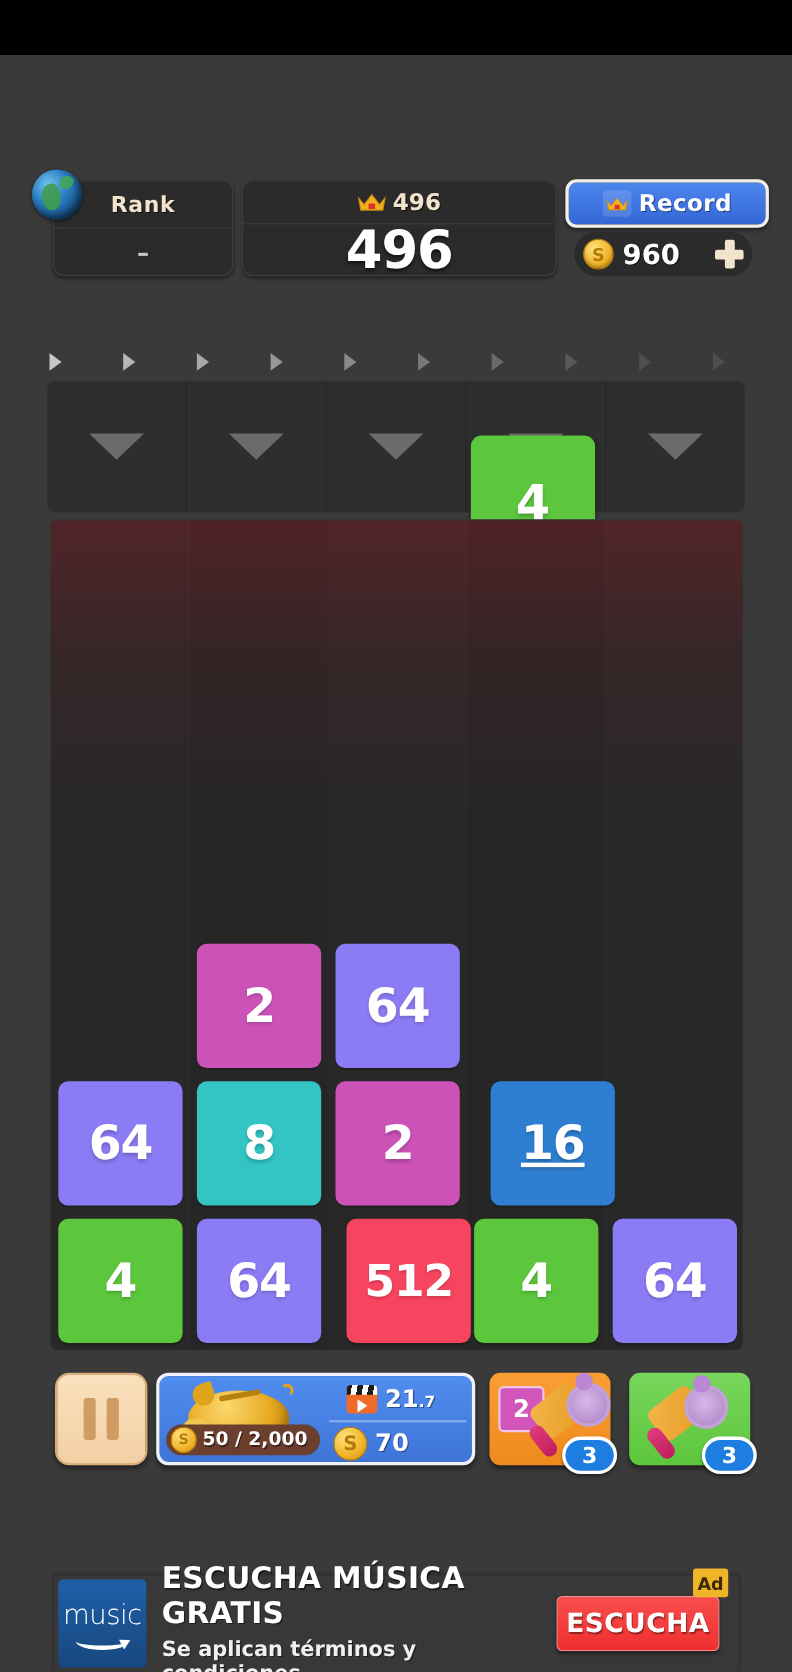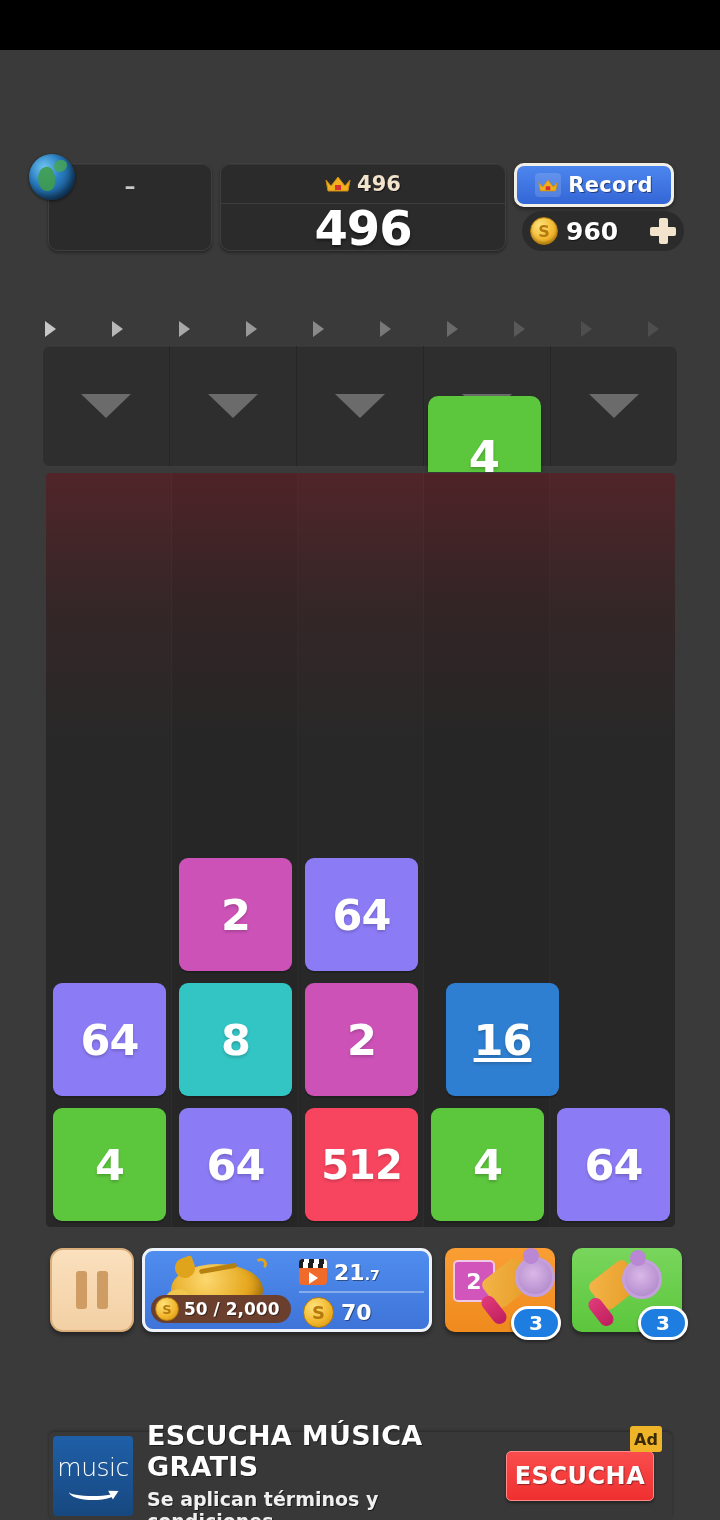--- a/index.html
+++ b/index.html
@@ -67,21 +67,21 @@
     text-shadow:1px 1px 0 rgba(0,0,0,.55);
   }
   .score-val {
     height:48px; display:flex; align-items:center; justify-content:center;
     color:#fff; font-size:48px; font-weight:bold; letter-spacing:-1px;
     text-shadow:0 2px 3px rgba(0,0,0,.5);
   }
 
   .right-col { position:absolute; left:478px; top:0px; width:170px; height:104px; }
   .record-btn {
-    position:absolute; left:0; top:8px; width:160px; height:44px;
+    position:absolute; left:0; top:8px; width:185px; height:44px;
     background:linear-gradient(#4d86ee,#3366d6);
     border:3px solid #f2efe6; border-radius:10px;
     display:flex; align-items:center; justify-content:center; gap:7px;
     box-shadow:0 2px 4px rgba(0,0,0,.45);
   }
   .record-btn .crown-sq {
     width:26px; height:24px; background:rgba(255,255,255,.14);
     border-radius:4px; display:flex; align-items:center; justify-content:center;
   }
   .record-label {
@@ -183,21 +183,21 @@
     position:absolute;
     width:113px; height:113px;
     border-radius:9px;
     display:flex; align-items:center; justify-content:center;
     color:#fff; font-weight:bold;
     text-shadow:0 2px 3px rgba(0,0,0,.18);
     box-shadow:0 2px 0 rgba(0,0,0,.18);
     font-size:43px;
     letter-spacing:-1px;
   }
-  .tile.small { font-size:40px; }
+  .tile.small { font-size:40px;margin-left:10px; }
 
   
   .falling-tile {
     position:absolute; left:428px; top:396px;
     width:113px; height:122px; border-radius:10px;
     background:#5cc63c;
     display:flex; align-items:center; justify-content:center;
     color:#fff; font-size:45px; font-weight:bold;
     text-shadow:0 2px 3px rgba(0,0,0,.2);
     box-shadow:0 3px 4px rgba(0,0,0,.35);
@@ -261,21 +261,21 @@
     width:24px; height:24px; border-radius:50%;
     background:radial-gradient(circle at 35% 30%, #ffe27a, #f0b429 60%, #c98a10);
     border:1px solid #b5790c; display:flex; align-items:center; justify-content:center;
     color:#b5790c; font-size:13px; font-weight:bold;
   }
   .piggy-bar span.txt { color:#fff; font-size:17px; font-weight:bold; text-shadow:1px 1px 0 rgba(0,0,0,.45); }
 
   .piggy-right { flex:1; height:100%; position:relative; }
   .piggy-divider { position:absolute; left:4px; top:40px; width:125px; height:2px; background:rgba(255,255,255,.35); }
   .pr-row { position:absolute; display:flex; align-items:center; gap:7px; }
-  .pr-row.top { left:4px; top:8px; }
+  .pr-row.top { left:20px; top:8px; }
   .pr-row.bot { left:8px; top:46px; }
   .video-icon {
     width:28px; height:26px; border-radius:4px; position:relative;
     background:#f06a2a; overflow:hidden;
   }
   .video-icon::before {
     content:""; position:absolute; left:0; top:0; width:28px; height:9px;
     background:repeating-linear-gradient(100deg, #1c1c1c 0 5px, #fff 5px 10px);
   }
   .video-icon::after {
@@ -381,20 +381,23 @@
 <body>
 
 <div class="screen">
 
   <div class="statusbar"></div>
 
   <div class="header">
 
     <div class="panel rank-box">
       <div class="globe"></div>
+      <div class="rank-head">
+        <span class="rank-label">Rank</span>
+      </div>
       <div class="rank-val">–</div>
     </div>
 
     <div class="panel score-box">
       <div class="best-row">
         <span class="crown">
           <svg width="26" height="18" viewBox="0 0 26 18">
             <path d="M1 5 L6 11 L13 2 L20 11 L25 5 L23 16 L3 16 Z" fill="#f2b01e" stroke="#c98a10" stroke-width="1"></path>
             <rect x="10" y="10" width="6" height="5" fill="#d93030"></rect>
           </svg>

